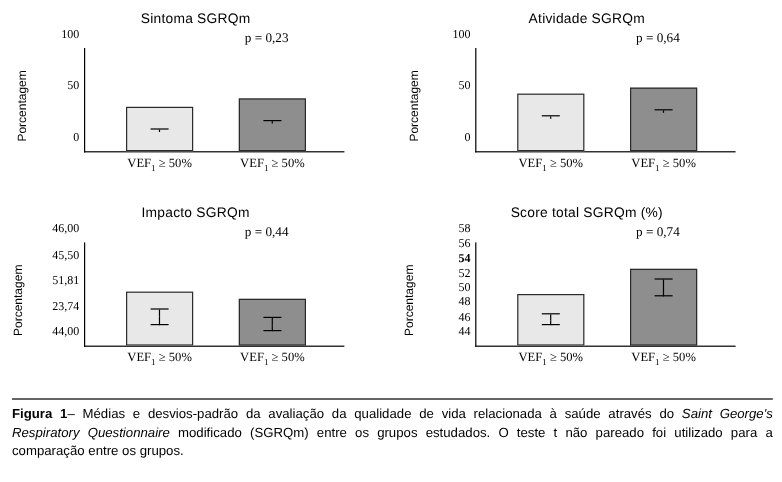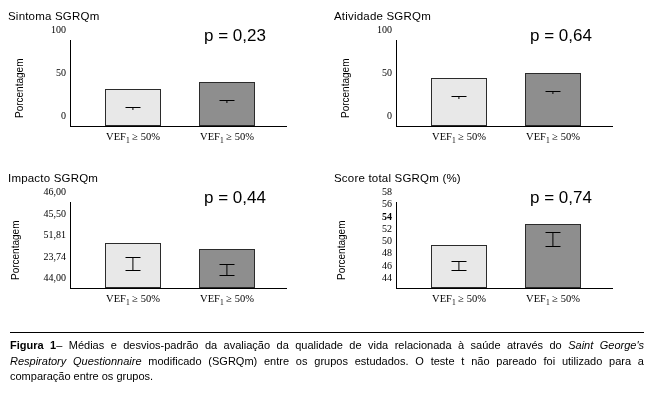--- a/index.html
+++ b/index.html
@@ -28,29 +28,29 @@
   #panel-0 { left: 8px;   top: 10px; }
   #panel-1 { left: 334px; top: 10px; }
   #panel-2 { left: 8px;   top: 172px; }
   #panel-3 { left: 334px; top: 172px; }
 
   .panel-title {
     position: absolute;
     top: 0px;
     left: 0;
     width: 310px;
-    text-align: left;
+    text-align: center;
     font-size: 11.5px;
     font-family: "Liberation Sans", sans-serif;
     letter-spacing: 0.2px;
   }
   .pvalue {
     position: absolute;
-    font-size: 17px;
-    font-family: Liberation Sans, sans-serif;
+    font-size: 11px;
+    font-family: Liberation Serif, serif;
   }
   #panel-0 .pvalue { left: 196px; top: 16px; }
   #panel-1 .pvalue { left: 196px; top: 16px; }
   #panel-2 .pvalue { left: 196px; top: 16px; }
   #panel-3 .pvalue { left: 196px; top: 16px; }
 
   .ylabel {
     position: absolute;
     left: 2px;
     top: 52px;

